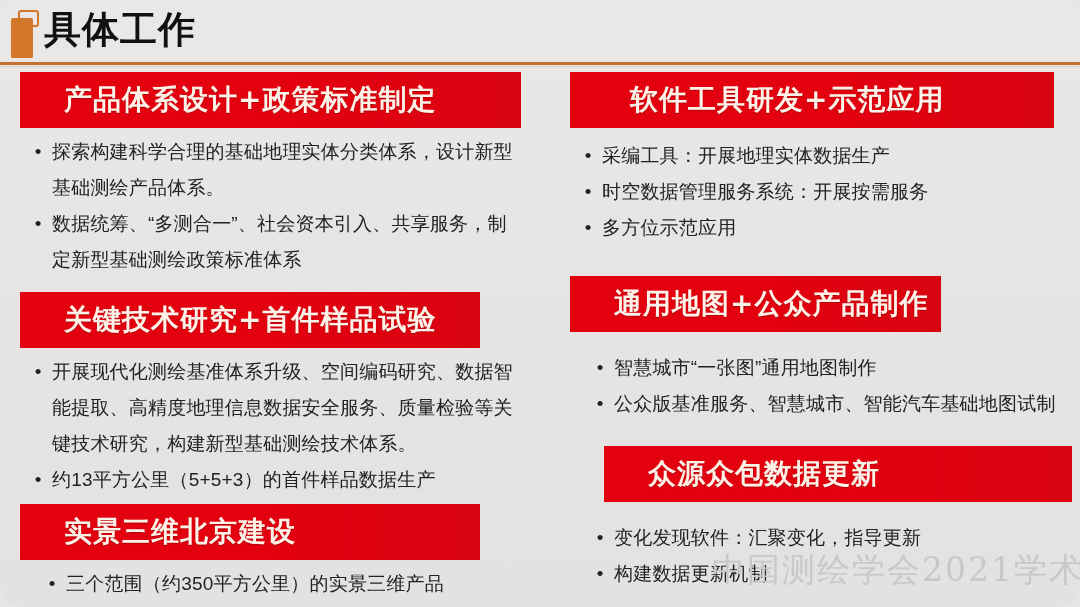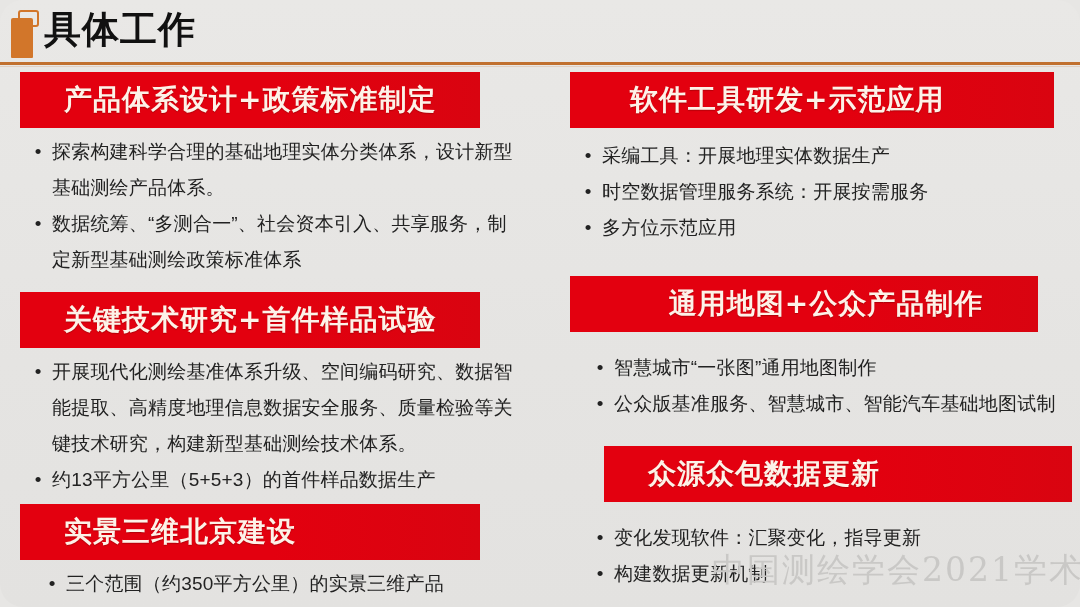--- a/index.html
+++ b/index.html
@@ -199,21 +199,21 @@
       <div class="bubble"></div>
     </div>
     <div class="header-title">具体工作</div>
   </div>
   <div class="header-rule"></div>
   <div class="header-rule-2"></div>
 
   <div class="col col-left">
 
     <div class="block">
-      <div class="banner" style="width:460px;">
+      <div class="banner" style="width:501px;">
         <div class="banner-text">产品体系设计+政策标准制定</div>
       </div>
       <div class="sp-6"></div>
       <ul class="bullets pad-l">
         <li class="bullet">
           <span class="dot">•</span>
           <span class="txt">探索构建科学合理的基础地理实体分类体系，设计新型基础测绘产品体系。</span>
         </li>
         <li class="bullet">
           <span class="dot">•</span>
@@ -281,21 +281,21 @@
         <li class="bullet">
           <span class="dot">•</span>
           <span class="txt">多方位示范应用</span>
         </li>
       </ul>
     </div>
 
     <div class="sp-30"></div>
 
     <div class="block">
-      <div class="banner" style="width:468px;justify-content:center;">
+      <div class="banner" style="width:371px;">
         <div class="banner-text">通用地图+公众产品制作</div>
       </div>
       <div class="sp-18"></div>
       <ul class="bullets" style="padding-left:26px;">
         <li class="bullet">
           <span class="dot">•</span>
           <span class="txt">智慧城市“一张图”通用地图制作</span>
         </li>
         <li class="bullet">
           <span class="dot">•</span>

